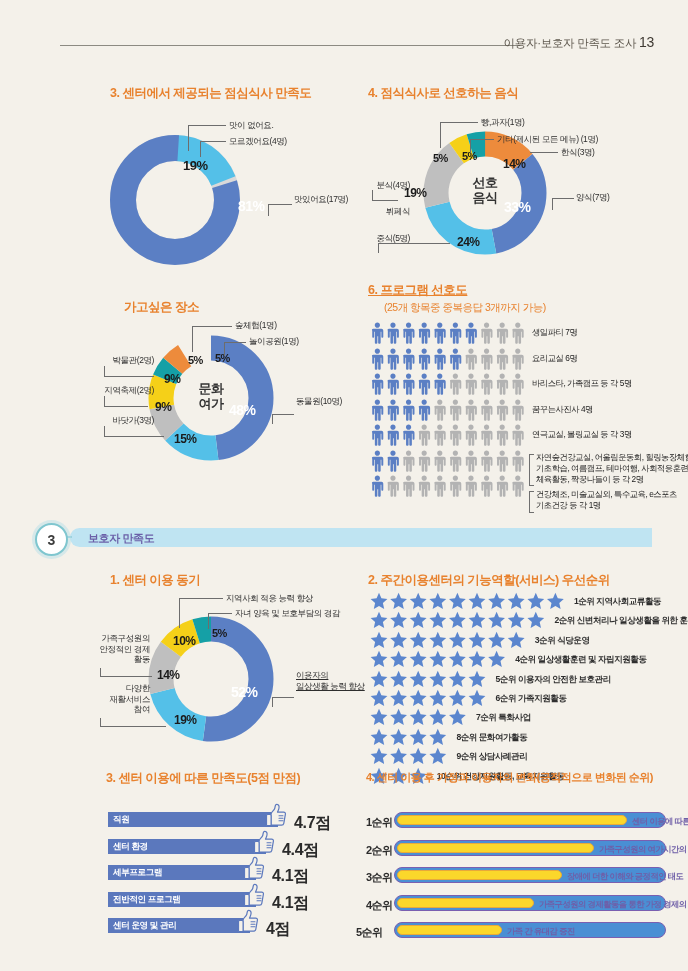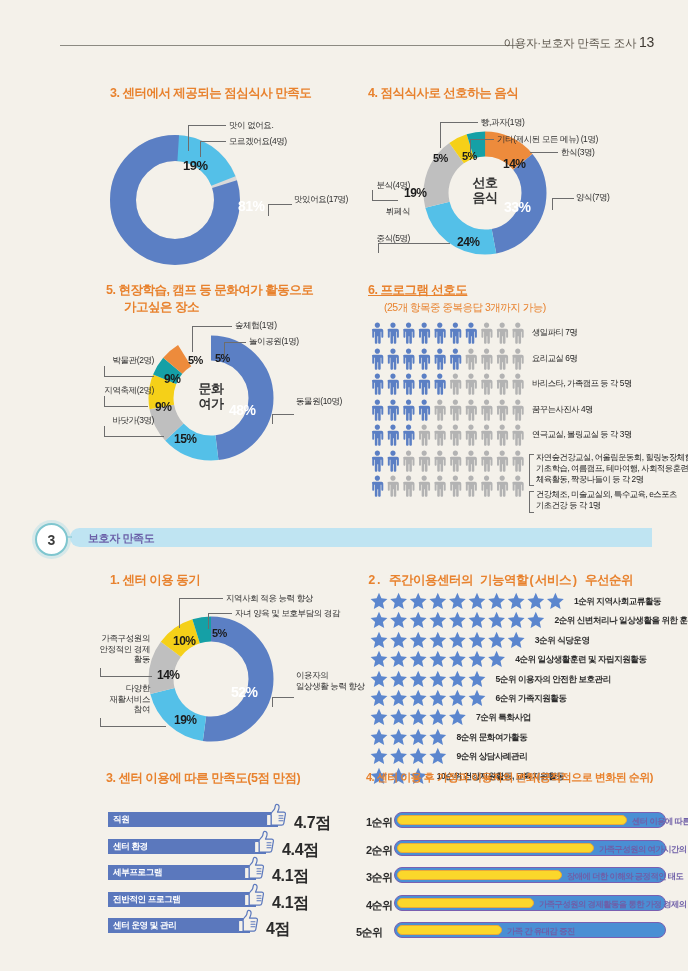--- a/index.html
+++ b/index.html
@@ -138,21 +138,20 @@
   <div class="lead" style="left:552px;top:198px;width:22px;height:1px;border-top:1px solid #6d6d6d;"></div>
   <div class="lbl r" style="left:576px;top:192px;">양식(7명)</div>
   <div class="lbl l" style="left:362px;top:180px;width:48px;">분식(4명)</div>
   <div class="lead" style="left:372px;top:190px;width:1px;height:10px;border-left:1px solid #6d6d6d;"></div>
   <div class="lead" style="left:372px;top:200px;width:26px;height:1px;border-top:1px solid #6d6d6d;"></div>
   <div class="lbl l" style="left:366px;top:206px;width:44px;">뷔페식</div>
   <div class="lbl l" style="left:362px;top:233px;width:48px;">중식(5명)</div>
   <div class="lead" style="left:378px;top:243px;width:1px;height:10px;border-left:1px solid #6d6d6d;"></div>
   <div class="lead" style="left:378px;top:243px;width:72px;height:1px;border-top:1px solid #6d6d6d;"></div>
 
-  <div class="h-title" style="left:106px;top:282px;">5. 현장학습, 캠프 등 문화여가 활동으로</div>
   <div class="h-title" style="left:124px;top:299px;">가고싶은 장소</div>
   <div class="donut" style="left:148px;top:335px;">
     <svg width="126" height="126" viewBox="0 0 126 126">
       <g transform="rotate(-90 63 63)">
         <circle cx="63" cy="63" r="50" fill="none" stroke="#5b7fc4" stroke-width="25" stroke-dasharray="150.8 163.4" stroke-dashoffset="0"></circle>
         <circle cx="63" cy="63" r="50" fill="none" stroke="#54c0e8" stroke-width="25" stroke-dasharray="47.1 267.1" stroke-dashoffset="-150.8"></circle>
         <circle cx="63" cy="63" r="50" fill="none" stroke="#bfbfbf" stroke-width="25" stroke-dasharray="28.3 285.9" stroke-dashoffset="-197.9"></circle>
         <circle cx="63" cy="63" r="50" fill="none" stroke="#f5d018" stroke-width="25" stroke-dasharray="28.3 285.9" stroke-dashoffset="-226.2"></circle>
         <circle cx="63" cy="63" r="50" fill="none" stroke="#15a0a6" stroke-width="25" stroke-dasharray="15.7 298.5" stroke-dashoffset="-254.5"></circle>
         <circle cx="63" cy="63" r="50" fill="none" stroke="#ed8b3c" stroke-width="25" stroke-dasharray="15.7 298.5" stroke-dashoffset="-270.2"></circle>
@@ -504,24 +503,24 @@
 활동</div>
   <div class="lead" style="left:100px;top:668px;width:1px;height:8px;border-left:1px solid #6d6d6d;"></div>
   <div class="lead" style="left:100px;top:676px;width:52px;height:1px;border-top:1px solid #6d6d6d;"></div>
   <div class="lbl l" style="left:70px;top:683px;width:80px;white-space:pre-line;">다양한
 재활서비스
 참여</div>
   <div class="lead" style="left:100px;top:718px;width:1px;height:8px;border-left:1px solid #6d6d6d;"></div>
   <div class="lead" style="left:100px;top:726px;width:66px;height:1px;border-top:1px solid #6d6d6d;"></div>
   <div class="lead" style="left:272px;top:697px;width:1px;height:10px;border-left:1px solid #6d6d6d;"></div>
   <div class="lead" style="left:272px;top:697px;width:22px;height:1px;border-top:1px solid #6d6d6d;"></div>
-  <div class="lbl r" style="left:296px;top:670px;width:80px;white-space:pre-line;">이용자의
+  <div class="lbl r" style="left:296px;top:670px;width:80px;white-space:pre-line;text-decoration:underline;">이용자의
 일상생활 능력 향상</div>
 
-  <div class="h-title" style="left:368px;top:572px;font-family:Liberation Mono, monospace;">2. 주간이용센터의 기능역할(서비스) 우선순위</div>
+  <div class="h-title" style="left:368px;top:572px;">2. 주간이용센터의 기능역할(서비스) 우선순위</div>
   <div id="stars-host">
       <div class="star-row" style="left: 370px; top: 592px;">
         <svg width="200" height="19" viewBox="0 0 200 19">
           <g transform="translate(0,0)">
             <path d="M9 0.8 11.4 6.3 17.4 7 12.9 11 14.2 17 9 13.9 3.8 17 5.1 11 0.6 7 6.6 6.3z" fill="#5b86ce"></path>
           </g>
           <g transform="translate(19.6,0)">
             <path d="M9 0.8 11.4 6.3 17.4 7 12.9 11 14.2 17 9 13.9 3.8 17 5.1 11 0.6 7 6.6 6.3z" fill="#5b86ce"></path>
           </g>
           <g transform="translate(39.2,0)">

